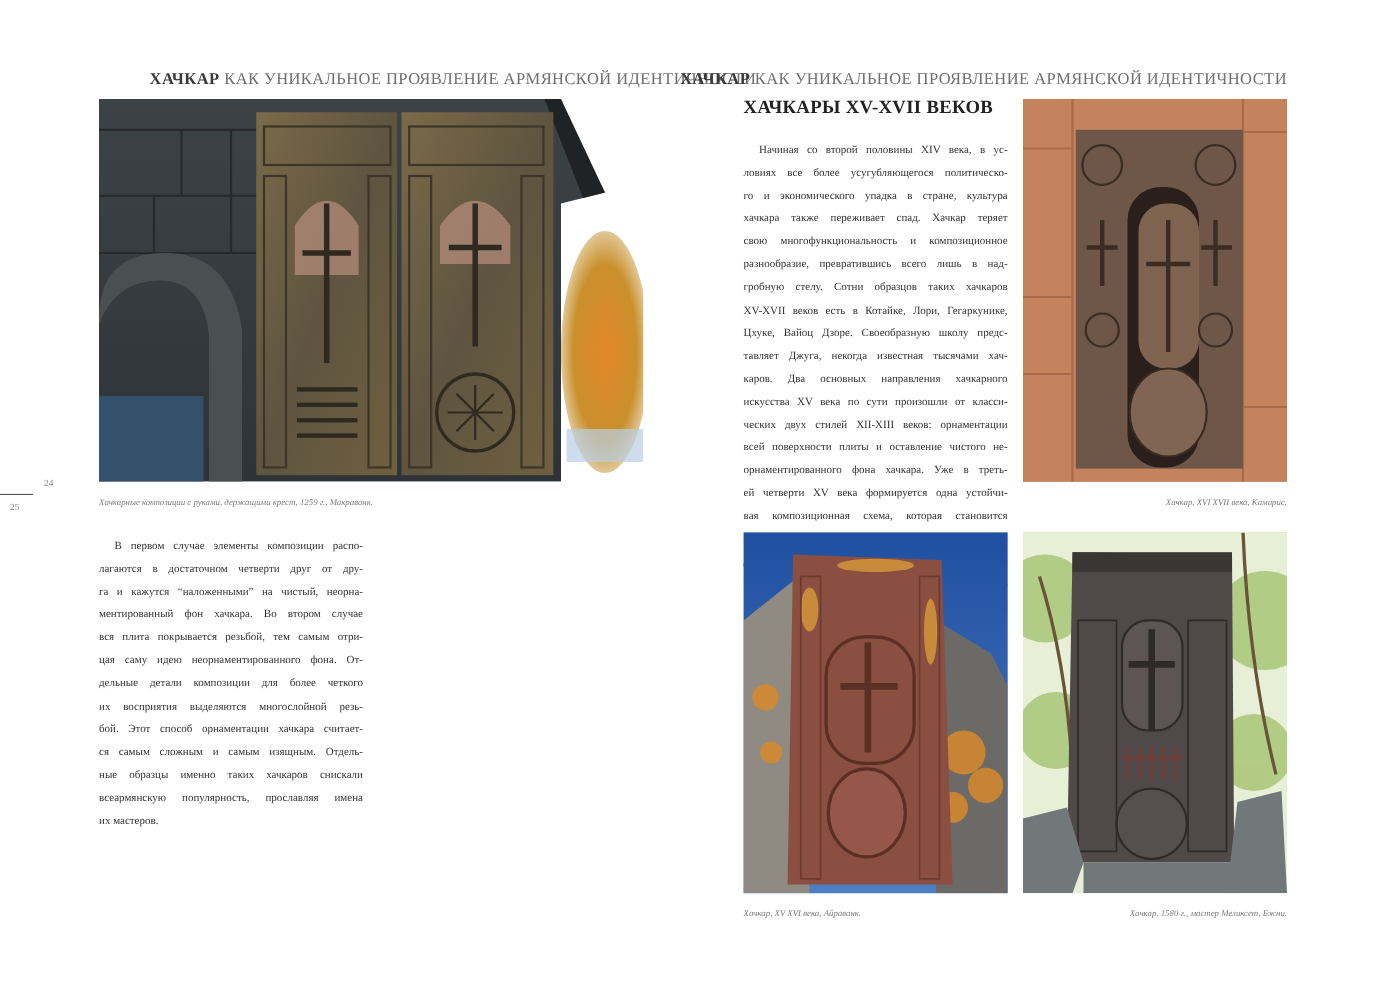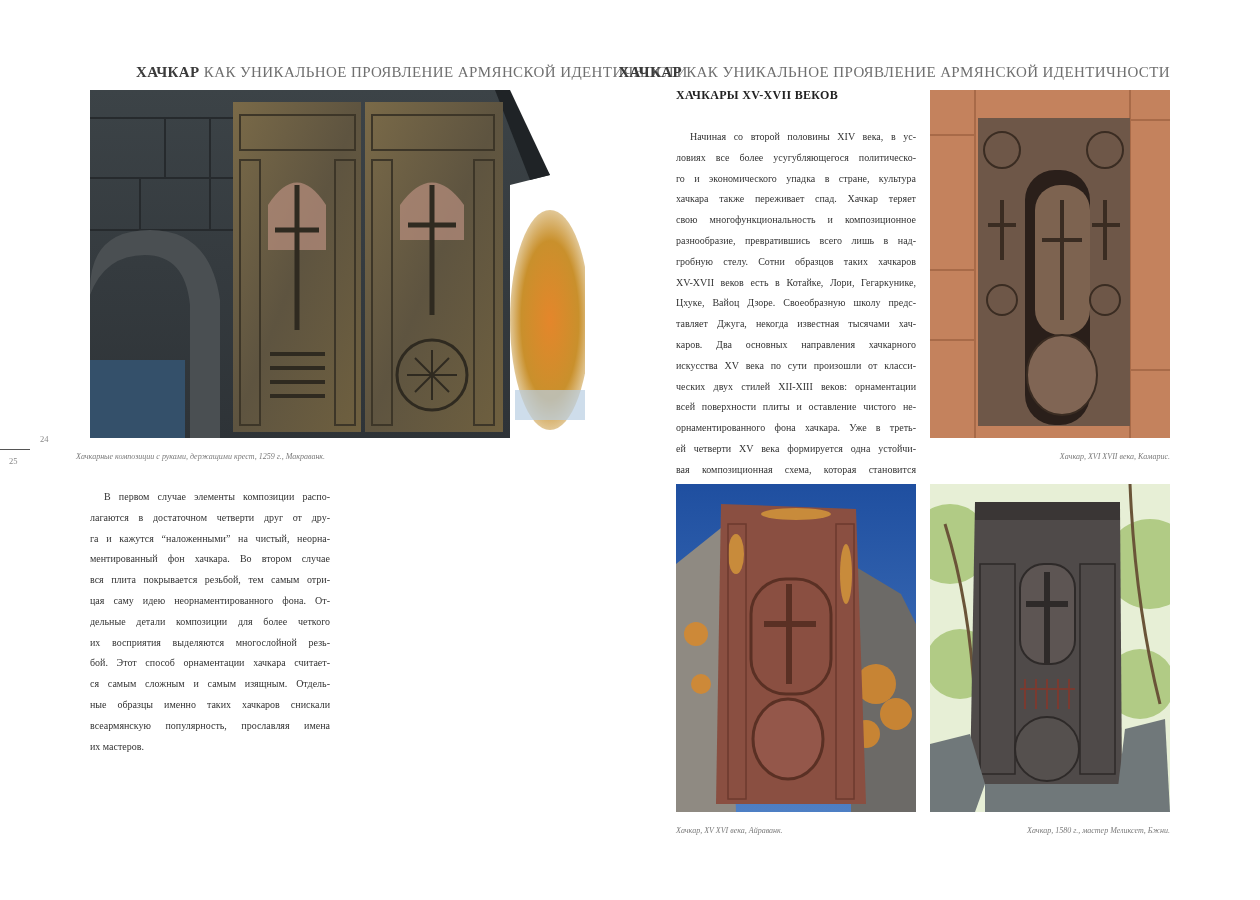--- a/index.html
+++ b/index.html
@@ -10,21 +10,21 @@
   .rh-right { right:90px; }
 
   .photo { position:absolute; overflow:hidden; }
   .caption { position:absolute; font-family:"Liberation Serif", serif; font-style:italic; font-size:8px; color:#7a7a7a; white-space:nowrap; }
 
   .page-nums { position:absolute; left:0; top:434px; width:32px; font-family:"Liberation Serif", serif; font-size:8.5px; color:#888; }
   .page-nums .n1 { position:absolute; left:40px; top:0; }
   .page-nums .rule { position:absolute; left:0; top:15px; width:30px; height:1px; background:#555; }
   .page-nums .n2 { position:absolute; left:9px; top:22px;text-align:right; }
 
-  .heading { position:absolute; left:676px; top:88px; font-family:"Liberation Serif", serif; font-weight:bold; font-size:12px; letter-spacing:0.3px; color:#222; }
+  .heading { position:absolute; left:676px; top:88px; font-family:"Liberation Serif", serif; font-weight:bold; font-size:17px; letter-spacing:0.3px; color:#222; }
 
   .body-text { position:absolute; font-family:"Liberation Serif", serif; font-size:10px; line-height:20.8px; color:#333; text-align:justify; }
   .body-text .line { display:block; white-space:nowrap; text-align-last:justify; }
   .body-text .line.last { text-align-last:left; }
   .body-text .line.indent { text-indent:14px; }
   .col-right { left:676px; top:127px; width:240px; }
   .col-left { left:90px; top:487px; width:240px; }
 
   
   .ph-1 { left:90px; top:90px; width:495px; height:348px; background:#fff; }
@@ -110,21 +110,21 @@
         <line x1="359" y1="268" x2="325" y2="302"></line>
     </g>
     <g fill="#2f2a20">
         <rect x="180" y="262" width="55" height="4"></rect>
         <rect x="180" y="276" width="55" height="4"></rect>
         <rect x="180" y="290" width="55" height="4"></rect>
         <rect x="180" y="304" width="55" height="4"></rect>
       </g>
   </svg>
 </div>
-<div class="caption" style="left:76px; top:452px;">Хачкарные композиции с руками, держащими крест, 1259 г., Макраванк.</div>
+<div class="caption" style="left:90px; top:452px;">Хачкарные композиции с руками, держащими крест, 1259 г., Макраванк.</div>
 
 <div class="body-text col-left">
   <span class="line indent">В первом случае элементы композиции распо-</span>
   <span class="line">лагаются в достаточном четверти друг от дру-</span>
   <span class="line">га и кажутся “наложенными” на чистый, неорна-</span>
   <span class="line">ментированный фон хачкара. Во втором случае</span>
   <span class="line">вся плита покрывается резьбой, тем самым отри-</span>
   <span class="line">цая саму идею неорнаментированного фона. От-</span>
   <span class="line">дельные детали композиции для более четкого</span>
   <span class="line">их восприятия выделяются многослойной резь-</span>

